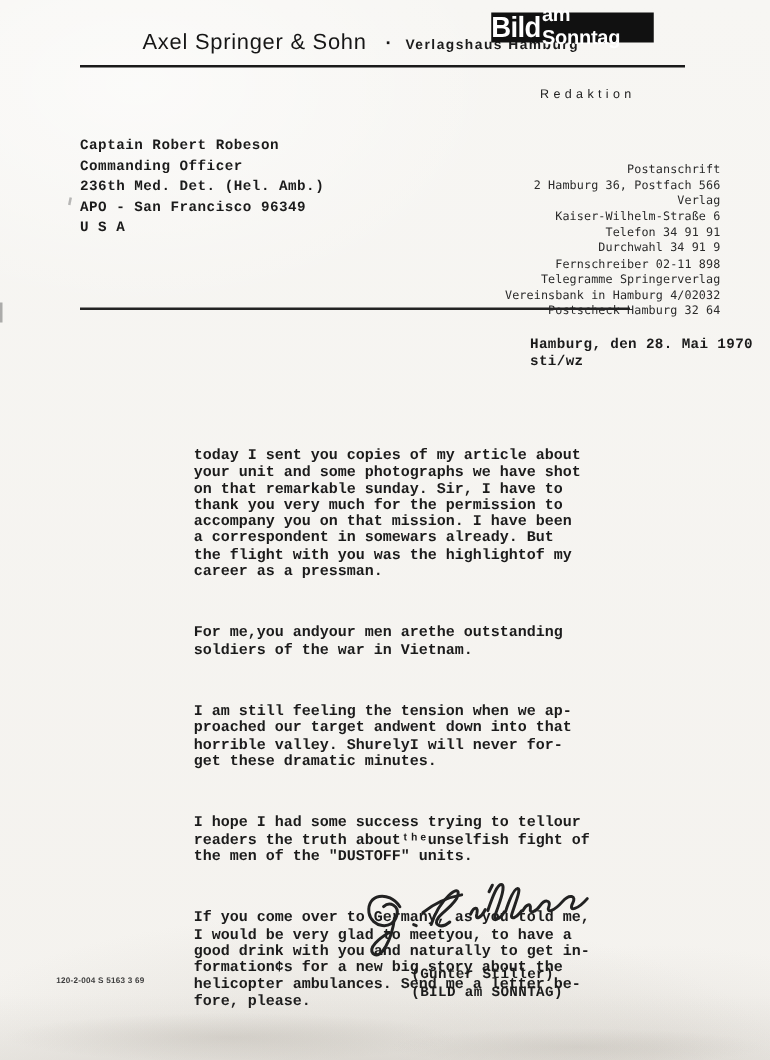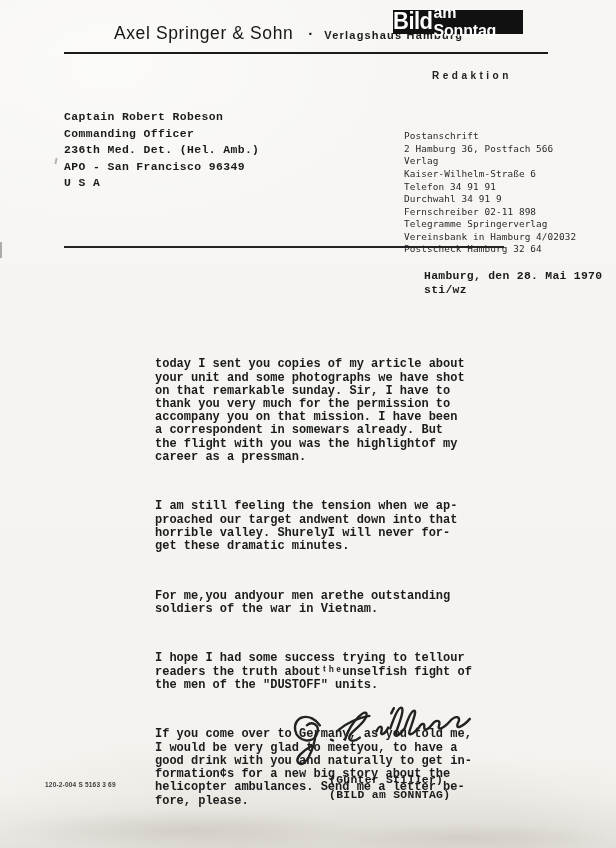--- a/index.html
+++ b/index.html
@@ -37,28 +37,28 @@
     background:#111111;
     display:flex; align-items:center; justify-content:center; gap:1px;
     color:#ffffff;
   }
   .logo-bild { font-size:22px; font-weight:900; letter-spacing:-.5px; transform:scaleY(1.06); }
   .logo-rest { font-size:16px; font-weight:800; letter-spacing:-.2px; }
 
   .rule1 { left:64px; top:52px; width:484px; height:2px; background:#1a1a1a; }
   .rule2 { left:64px; top:246px; width:440px; height:2px; background:#232323; }
 
-  .redaktion { left:404px; top:70px; font-size:10px; font-weight:700; letter-spacing:3.5px; color:#222;padding-left:28px; }
+  .redaktion { left:404px; top:70px; font-size:10px; font-weight:400; letter-spacing:3.5px; color:#222;padding-left:28px; }
 
   .recipient { left:64px; top:98px; font-size:11.4px; line-height:16.5px; letter-spacing:.4px; }
 
   .contact {
     left:404px; top:121px;
     font-size:9.4px; line-height:12.55px; letter-spacing:.1px;
-    color:#2a2a2a; white-space:pre; font-weight:400;
+    color:#2a2a2a; white-space:pre; font-weight:400;text-align:right;
   }
 
   .dateline { left:389px; top:259px; font-size:11.4px; line-height:13.6px; letter-spacing:.3px;margin-left:35px; }
 
   .body-col { left:155px; top:322px; width:348px; font-size:12px; line-height:13.2px; }
   .para { margin-top:10px; }
 
   .signature { left:283px; top:705px; width:200px; height:68px; transform:rotate(-4deg); }
   .sig-lines { left:329px; top:762px; font-size:11.4px; line-height:14.2px; letter-spacing:.3px; }
 
@@ -121,26 +121,26 @@
 
   <div class="abs tw body-col">
     <div class="para">today I sent you copies of my article about
 your unit and some photographs we have shot
 on that remarkable sunday. Sir, I have to
 thank you very much for the permission to
 accompany you on that mission. I have been
 a correspondent in somewars already. But
 the flight with you was the highlightof my
 career as a pressman.</div>
+    <div class="para">For me,you andyour men arethe outstanding
+soldiers of the war in Vietnam.</div>
     <div class="para">I am still feeling the tension when we ap-
 proached our target andwent down into that
 horrible valley. ShurelyI will never for-
 get these dramatic minutes.</div>
-    <div class="para">For me,you andyour men arethe outstanding
-soldiers of the war in Vietnam.</div>
     <div class="para">I hope I had some success trying to tellour
 readers the truth aboutᵗʰᵉunselfish fight of
 the men of the "DUSTOFF" units.</div>
     <div class="para">If you come over to Germany, as you told me,
 I would be very glad to meetyou, to have a
 good drink with you and naturally to get in-
 formation¢s for a new big story about the
 helicopter ambulances. Send me a letter be-
 fore, please.</div>
     

